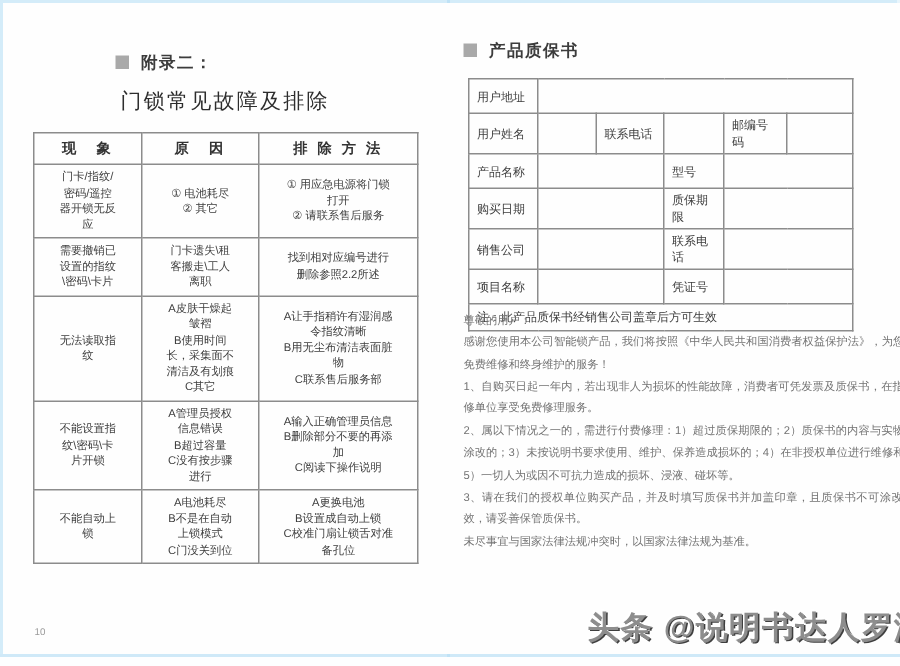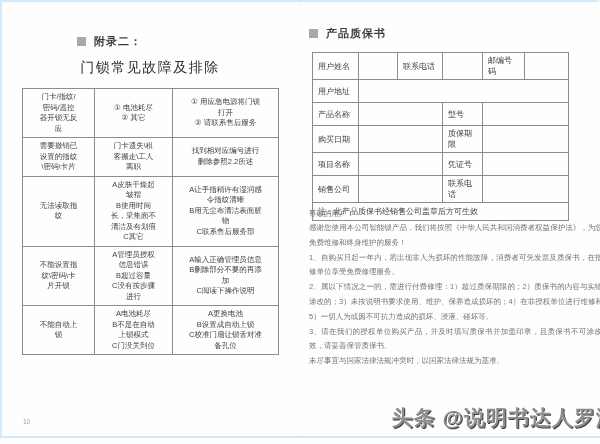--- a/index.html
+++ b/index.html
@@ -74,20 +74,25 @@
 
     <div class="l-title">门锁常见故障及排除</div>
 
     <table class="fault-table">
       <colgroup>
           <col style="width:72px">
           <col style="width:78px">
           <col style="width:106px">
         </colgroup>
       <tbody>
+          <tr>
+        <th>现　象</th>
+        <th>原　因</th>
+        <th>排 除 方 法</th>
+      </tr>
       <tr class="rh1">
         <td>门卡/指纹/密码/遥控器开锁无反应</td>
         <td>① 电池耗尽
 ② 其它</td>
         <td>① 用应急电源将门锁打开
 ② 请联系售后服务</td>
       </tr>
       <tr class="rh2">
         <td>需要撤销已设置的指纹\密码\卡片</td>
         <td>门卡遗失\租客搬走\工人离职</td>
@@ -137,53 +142,53 @@
       <colgroup>
         <col style="width:46px">
           <col style="width:39px">
           <col style="width:45px">
         <col style="width:40px">
           <col style="width:42px">
           <col style="width:44px">
       </colgroup>
       <tbody>
           <tr>
+        <td>用户地址</td>
+        <td colspan="5"></td>
+      </tr>
+      <tr>
         <td>用户姓名</td>
         <td></td>
         <td>联系电话</td>
         <td></td>
         <td>邮编号码</td>
         <td></td>
       </tr>
       <tr>
-        <td>用户地址</td>
-        <td colspan="5"></td>
-      </tr>
-      <tr>
         <td>产品名称</td>
         <td colspan="2"></td>
         <td>型号</td>
         <td colspan="2"></td>
       </tr>
       <tr>
         <td>购买日期</td>
         <td colspan="2"></td>
         <td>质保期限</td>
         <td colspan="2"></td>
       </tr>
       <tr>
+        <td>销售公司</td>
+        <td colspan="2"></td>
+        <td>联系电话</td>
+        <td colspan="2"></td>
+      </tr>
+      <tr>
         <td>项目名称</td>
         <td colspan="2"></td>
         <td>凭证号</td>
-        <td colspan="2"></td>
-      </tr>
-      <tr>
-        <td>销售公司</td>
-        <td colspan="2"></td>
-        <td>联系电话</td>
         <td colspan="2"></td>
       </tr>
       <tr>
         <td class="note-cell" colspan="6">注：此产品质保书经销售公司盖章后方可生效</td>
       </tr>
     </tbody>
       </table>
 
     <div class="letter">
       <p class="salutation">尊敬的用户：</p>

